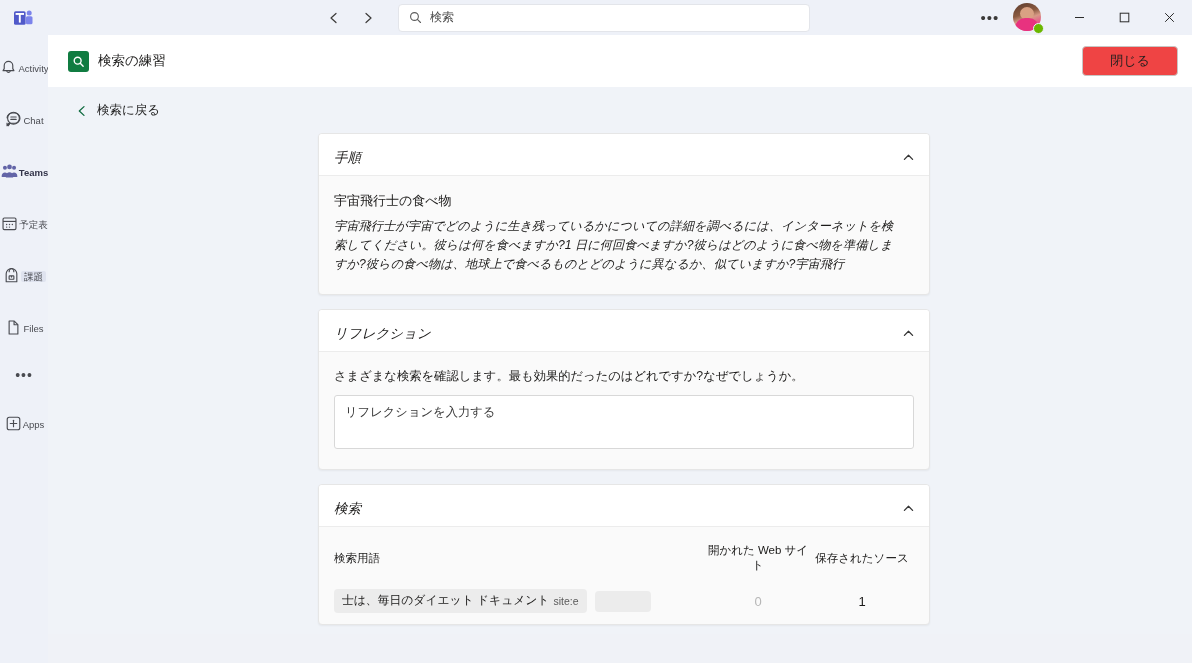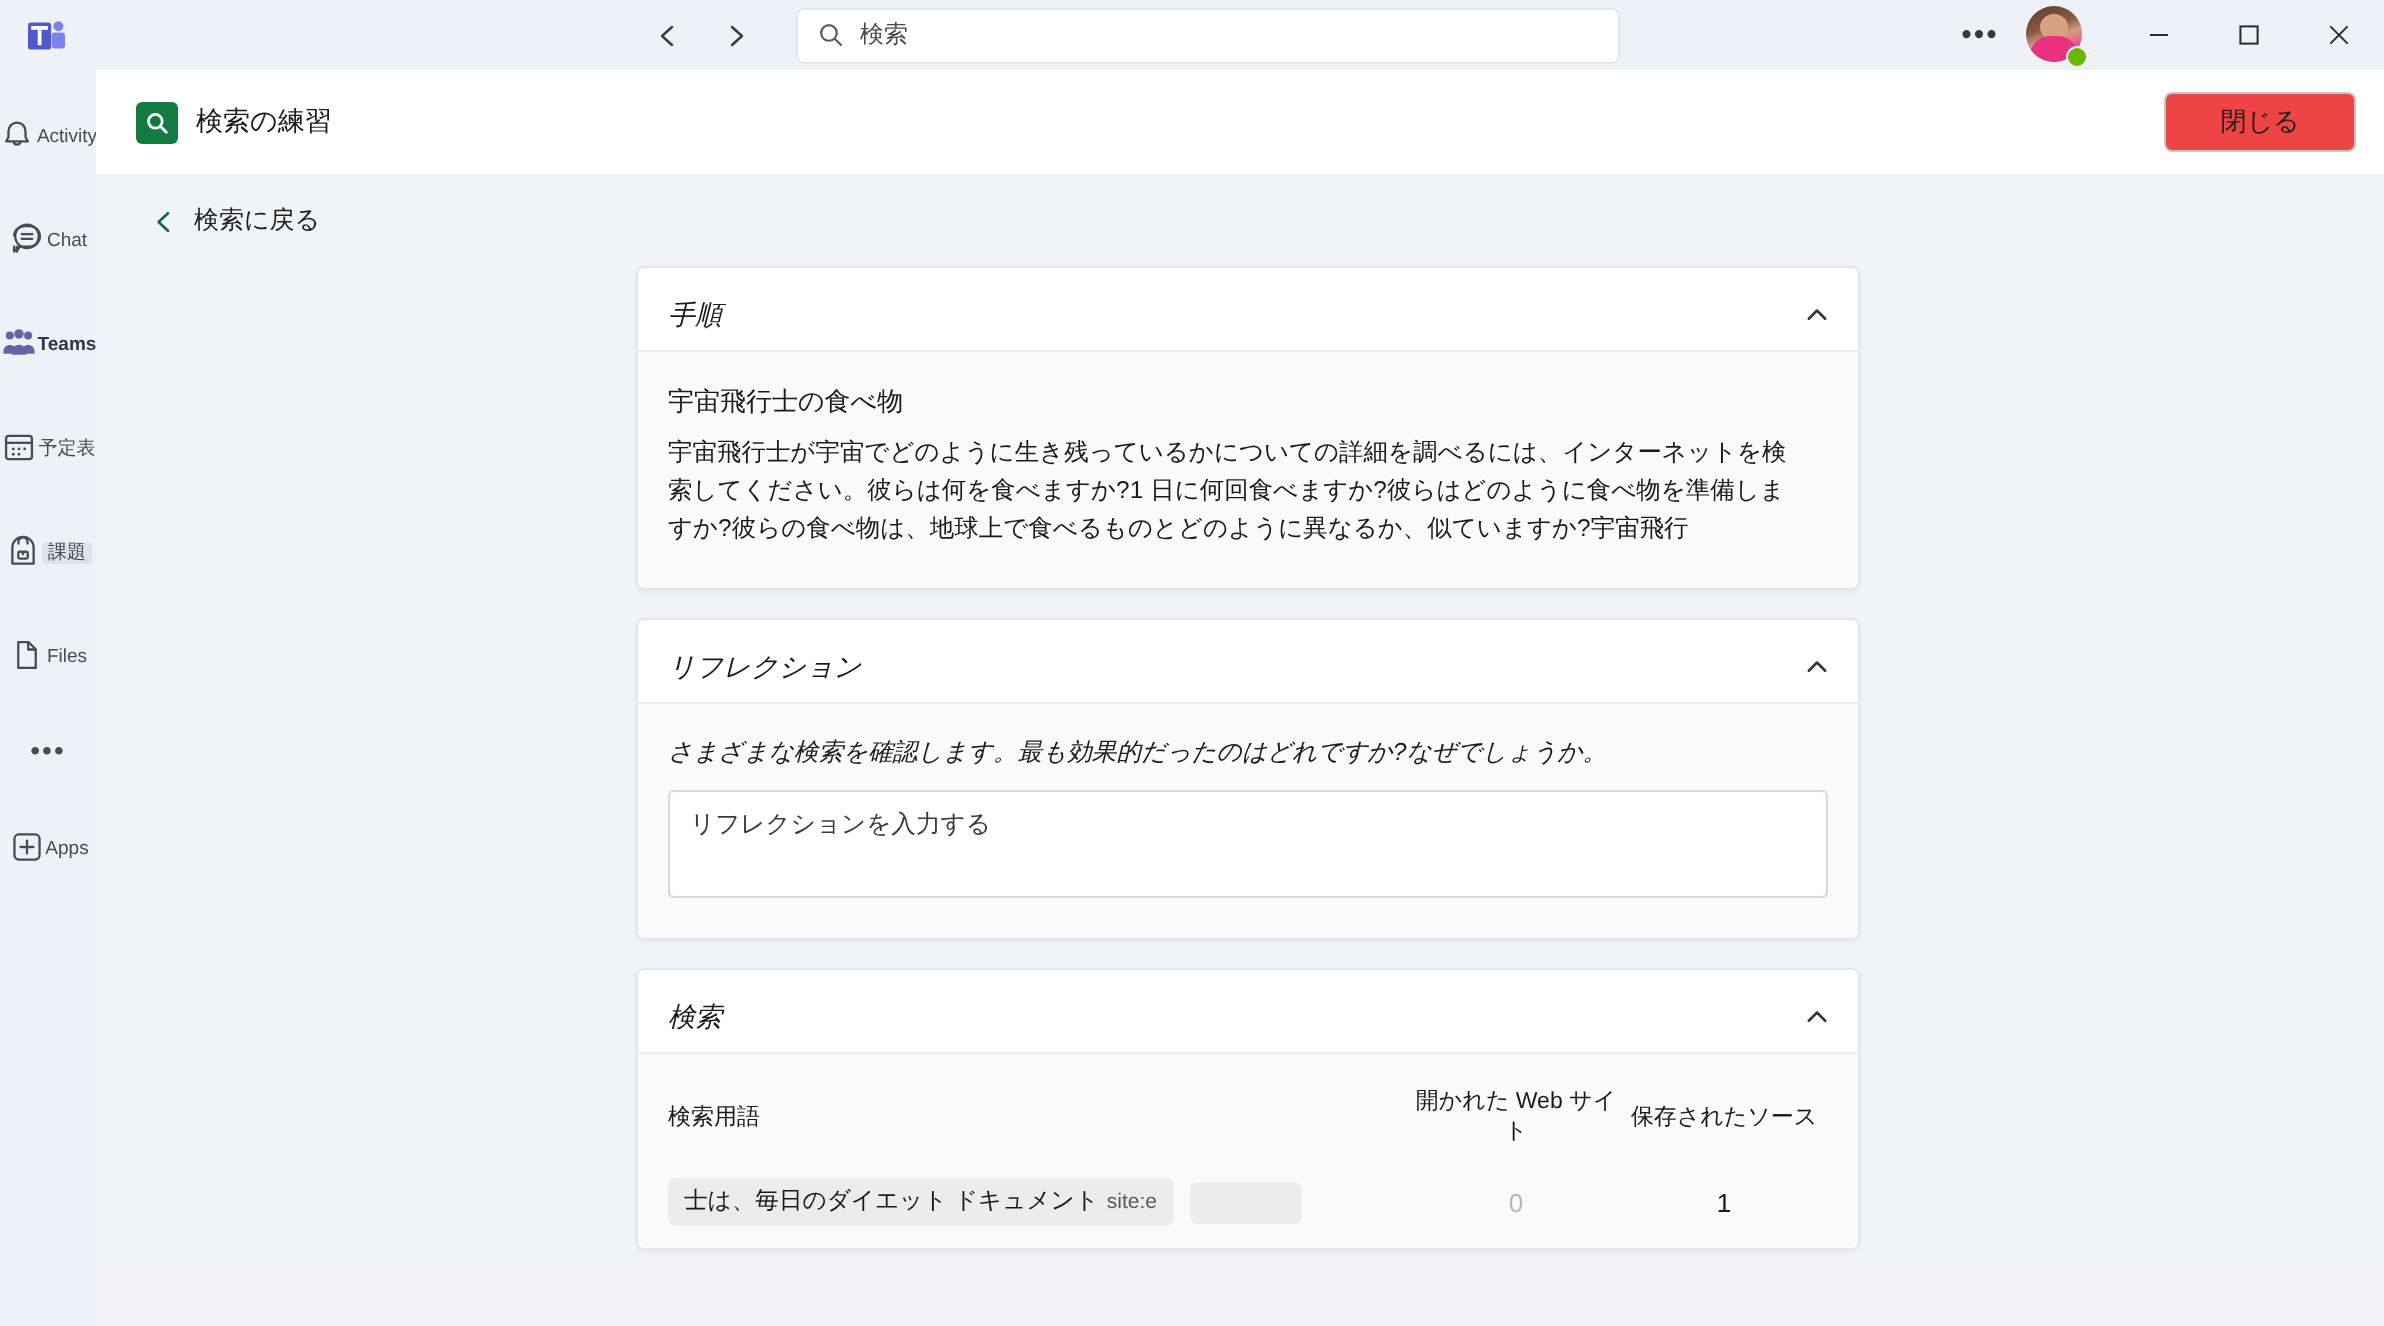--- a/index.html
+++ b/index.html
@@ -123,24 +123,24 @@
     height: 42px; background: #ffffff; border-bottom: 1px solid #ececec;
     display: flex; align-items: center; padding: 6px 14px 0 15px; cursor: pointer; font-style: italic;
   }
   .card-head .ch-title { font-size: 13.5px; color: #1b1a19; }
   .card-head .chev { margin-left: auto; display: flex; align-items: center; }
   .card-body { padding: 16px 15px 20px 15px; }
 
   .sub-head { font-size: 13px; color: #1b1a19; margin-bottom: 7px; }
   .para {
     font-size: 12.2px; color: #1b1a19; line-height: 19px;
-    max-width: 570px; letter-spacing: 0.05px;
-  }
-
-  .refl-q { font-size: 12.3px; color: #1b1a19; margin-bottom: 10px; font-style: italic; }
+    max-width: 570px; letter-spacing: 0.05px; font-style: italic;
+  }
+
+  .refl-q { font-size: 12.3px; color: #1b1a19; margin-bottom: 10px; }
   .refl-box {
     height: 54px; background: #fff; border: 1px solid #d8d8d8; border-radius: 3px;
     padding: 8px 10px; font-size: 12.3px; color: #3a3a3a; cursor: text;
   }
 
   
   .tbl { width: 100%; border-collapse: collapse; }
   .tbl th {
     font-size: 11.5px; font-weight: 400; color: #1b1a19;
     text-align: left; padding: 0 0 9px 0;

